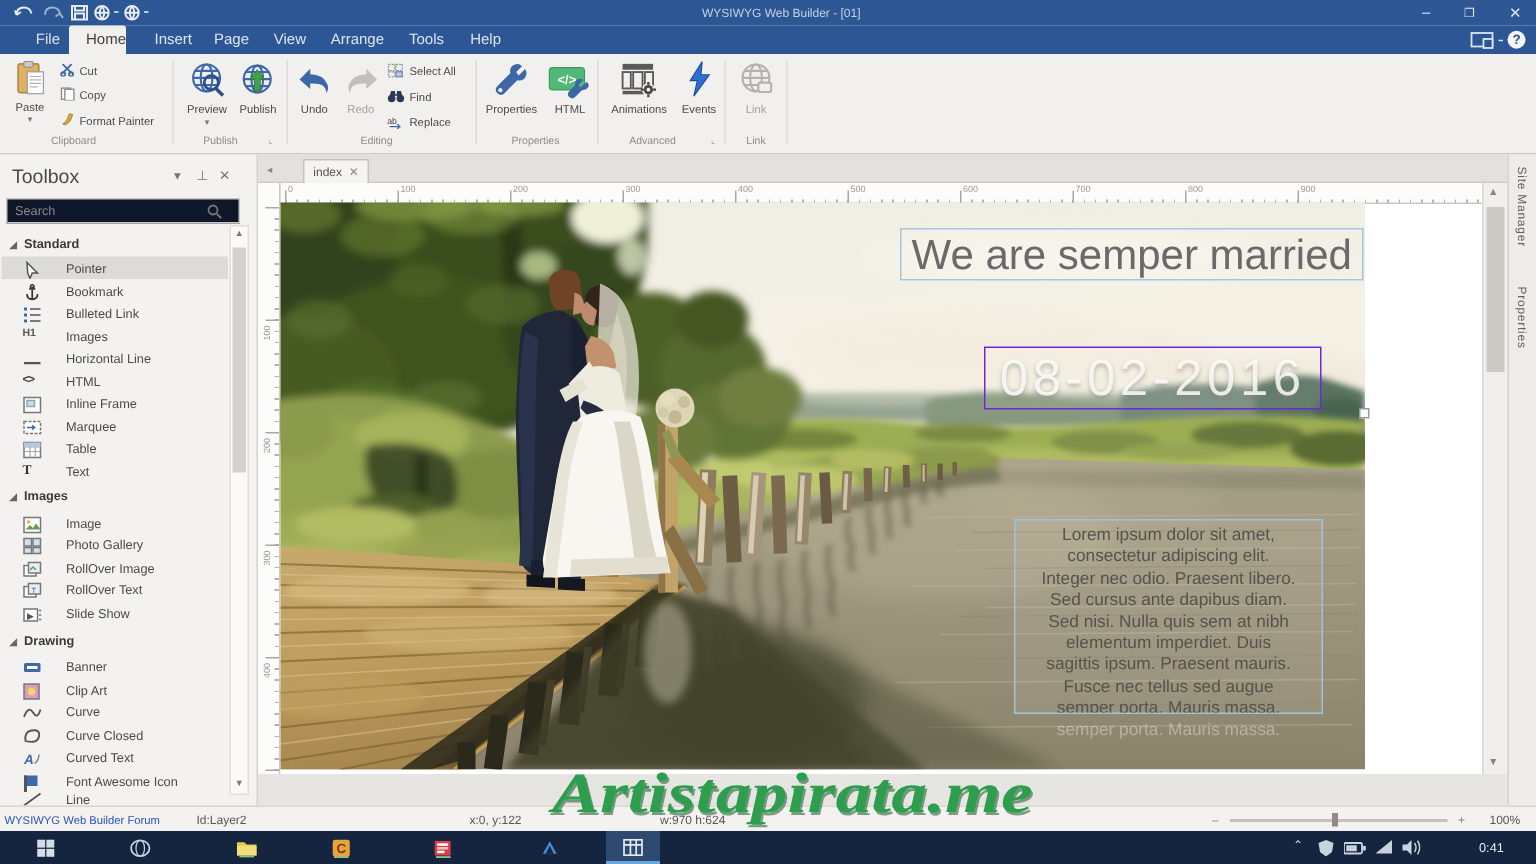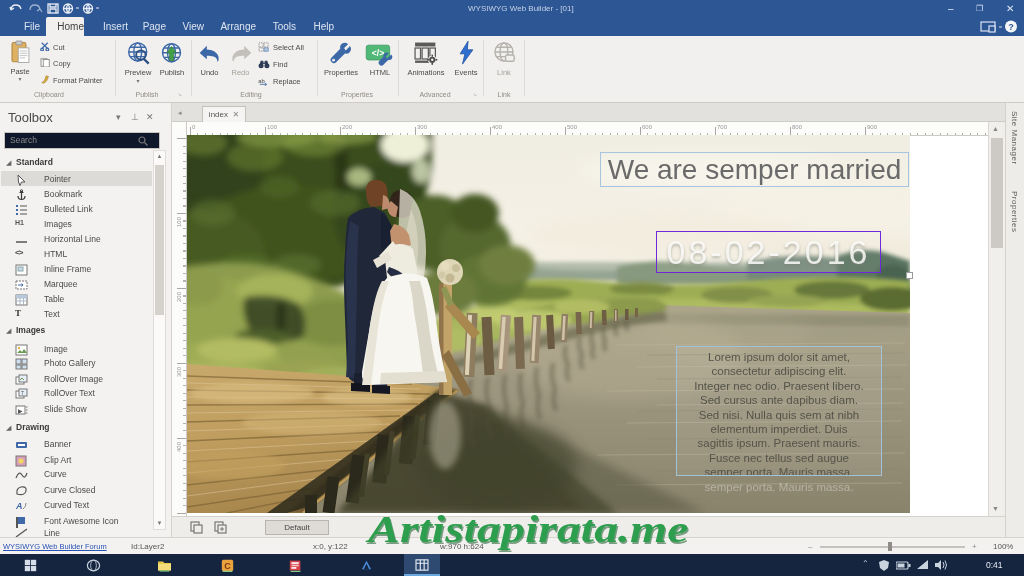--- a/index.html
+++ b/index.html
@@ -722,40 +722,28 @@
     <div class="vrtick" style="top:316px;"></div>
       <div class="vrnum" style="top:322px;">400</div>
     <div class="vrtick" style="top:391px;"></div>
   </div>
   <div class="abs" id="pagewhite"></div>
   <div class="abs" id="vscroll">
     <div class="scrarr" style="top:3px;">▲</div>
     <div class="abs" id="vthumb"></div>
     <div class="scrarr" style="top:383px;">▼</div>
   </div>
-  <div class="abs" id="pagetabs">
-    <svg class="abs" style="left:18px;top:4px;" width="13" height="13" viewBox="0 0 13 13">
-        <rect x="1" y="1" width="8" height="9" fill="none" stroke="#777" stroke-width="1.2"></rect>
-        <rect x="4" y="4" width="8" height="8" fill="#efedea" stroke="#777" stroke-width="1.2"></rect>
-      </svg>
-    <svg class="abs" style="left:42px;top:4px;" width="13" height="13" viewBox="0 0 13 13">
-        <rect x="1" y="1" width="8" height="9" fill="none" stroke="#777" stroke-width="1.2"></rect>
-        <rect x="4" y="4" width="8" height="8" fill="#efedea" stroke="#777" stroke-width="1.2"></rect>
-        <path d="M6,8 l4,0 M8,6 l0,4" stroke="#777"></path>
-      </svg>
-    <div class="abs" id="defaultbtn">Default</div>
-  </div>
 </div>
 <div class="abs" id="rightstrip">
   <div class="vtext" style="top:8px;">Site Manager</div>
   <div class="vtext" style="top:88px;">Properties</div>
 </div>
 
 <div class="abs" id="statusbar">
-  <div class="sbtxt" style="left:3px;color:#2952b8;text-decoration:underline;font-size:7.5px;">WYSIWYG Web Builder Forum</div>
+  <div class="sbtxt" style="left:3px;color:#2952b8;font-size:7.5px;">WYSIWYG Web Builder Forum</div>
   <div class="sbtxt" style="left:131px;">Id:Layer2</div>
   <div class="sbtxt" style="left:313px;">x:0, y:122</div>
   <div class="sbtxt" style="left:440px;">w:970 h:624</div>
   <div class="sbtxt" style="left:808px;color:#888;">–</div>
   <div class="abs" style="left:820px;top:8px;width:145px;height:2px;background:#c5c2be;"></div>
   <div class="abs" style="left:888px;top:4px;width:4px;height:9px;background:#8f8c88;"></div>
   <div class="sbtxt" style="left:972px;color:#888;">+</div>
   <div class="sbtxt" style="left:993px;">100%</div>
 </div>
 

